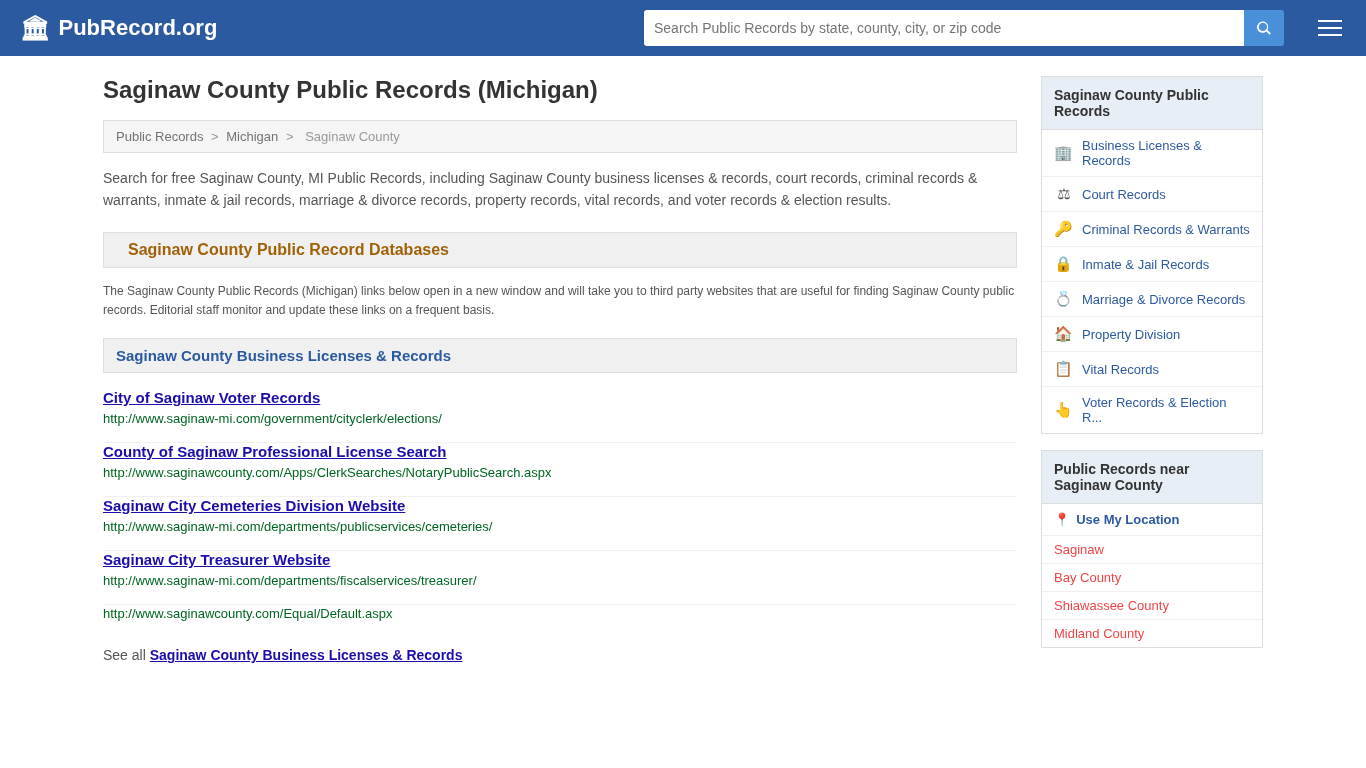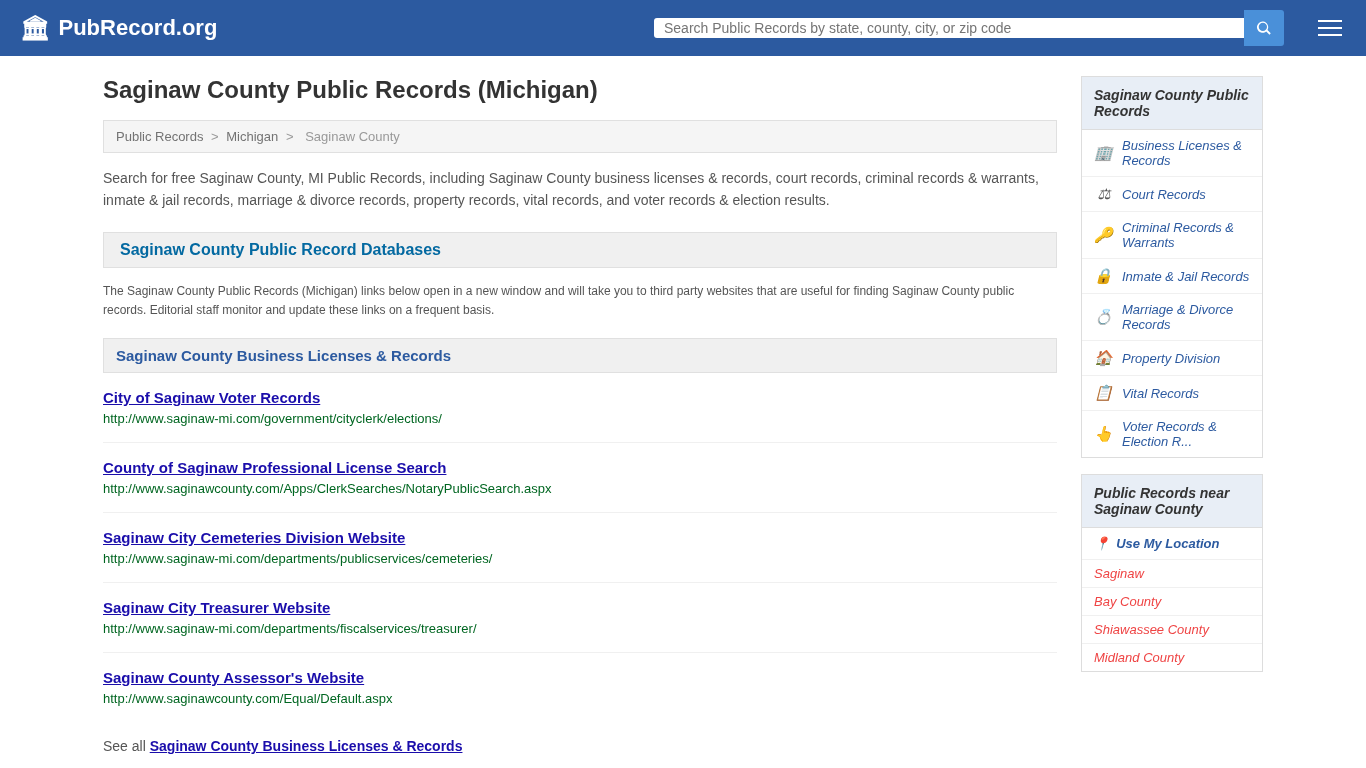--- a/index.html
+++ b/index.html
@@ -28,27 +28,26 @@
     }
     .search-area {
       flex: 1;
       display: flex;
       align-items: center;
       max-width: 640px;
       margin-left: auto;
     }
     .search-input {
       flex: 1;
-      height: 20px;
+      height: 36px;
       padding: 0 10px;
       font-size: 14px;
       border: none;
       outline: none;
       border-radius: 3px 0 0 3px;
-      margin-left: 10px;
     }
     .search-btn {
       background: #4a90d9;
       border: none;
       height: 36px;
       width: 40px;
       cursor: pointer;
       display: flex;
       align-items: center;
       justify-content: center;
@@ -111,24 +110,24 @@
     .description {
       font-size: 14px;
       color: #555;
       line-height: 1.6;
       margin-bottom: 20px;
     }
 
     .section-header {
       background: #f0f0f0;
       border: 1px solid #e0e0e0;
-      padding: 8px 16px;
+      padding: 8px 24px;
       font-size: 16px;
       font-weight: bold;
-      color: #0369a1;
+      color: #a16207;
       margin-bottom: 14px;
     }
 
     .section-desc {
       font-size: 12px;
       color: #555;
       line-height: 1.6;
       margin-bottom: 18px;
     }
 
@@ -136,21 +135,20 @@
       background: #f0f0f0;
       border: 1px solid #e0e0e0;
       padding: 8px 12px;
       font-size: 15px;
       font-weight: bold;
       color: #2c5aa0;
       margin-bottom: 16px;
     }
 
     .record-entry {
-      margin-bottom: 16px;
       padding-bottom: 16px;
       border-bottom: 1px solid #f0f0f0;
     }
     .record-entry:last-of-type { border-bottom: none; }
 
     .record-title {
       font-size: 15px;
       font-weight: bold;
       color: #1a0dab;
       text-decoration: underline;
@@ -170,23 +168,22 @@
       margin-top: 10px;
     }
     .see-all a {
       color: #1a0dab;
       font-weight: bold;
       text-decoration: underline;
     }
 
     
     .sidebar {
-      width: 182px;
+      width: 222px;
       flex-shrink: 0;
-      font-style: italic;
     }
 
     .sidebar-box {
       border: 1px solid #ddd;
       margin-bottom: 16px;
     }
 
     .sidebar-box-header {
       background: #e8eef6;
       padding: 10px 12px;
@@ -293,21 +290,20 @@
     </div>
         <div class="record-entry">
       <a class="record-title" href="#">Saginaw City Cemeteries Division Website</a>
       <span class="record-url">http://www.saginaw-mi.com/departments/publicservices/cemeteries/</span>
     </div>
         <div class="record-entry">
       <a class="record-title" href="#">Saginaw City Treasurer Website</a>
       <span class="record-url">http://www.saginaw-mi.com/departments/fiscalservices/treasurer/</span>
     </div>
         <div class="record-entry">
-      <a class="record-title" href="#">Saginaw County Assessor's Website</a>
       <span class="record-url">http://www.saginawcounty.com/Equal/Default.aspx</span>
     </div>
       </div>
 
     <p class="see-all">
       <span>See all</span> <a href="#">Saginaw County Business Licenses &amp; Records</a>
     </p>
 
   </div>
 

